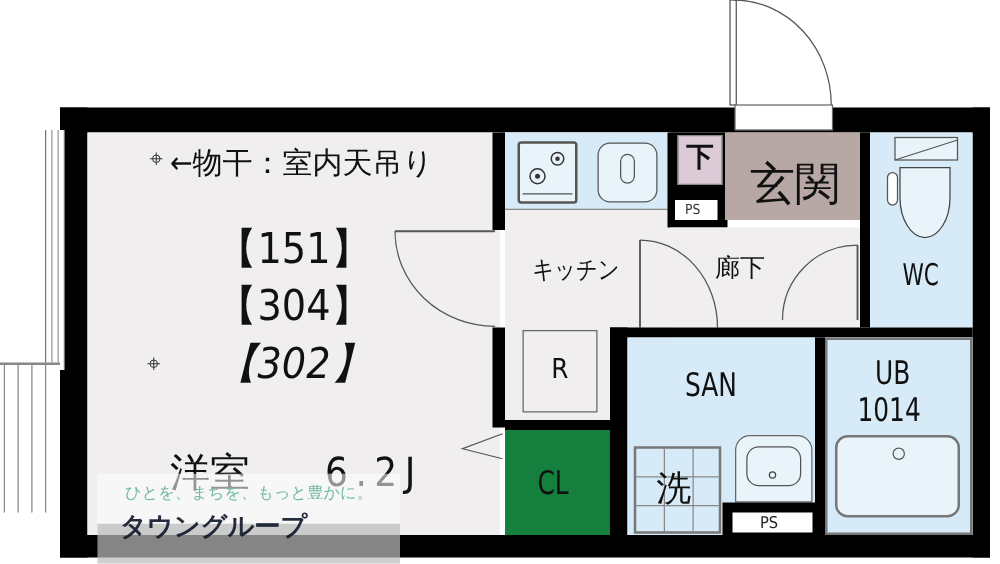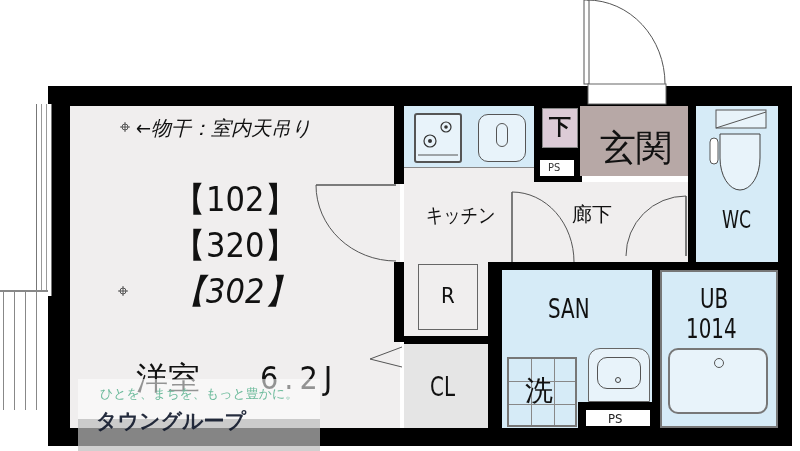--- a/index.html
+++ b/index.html
@@ -98,21 +98,21 @@
   <div class="room-label" style="left:722px;top:208px;font-size:24px;transform:scaleX(0.8);transform-origin:left;">WC</div>
 
   <div class="abs wall" style="left:488px;top:262px;width:290px;height:8px;"></div>
   <div class="abs wall" style="left:488px;top:262px;width:14px;height:166px;"></div>
 
   <div class="abs" style="left:418px;top:264px;width:60px;height:66px;border:1px solid #666;background:#f0eeee;">
     <span class="room-label" style="left:22px;top:20px;font-size:22px;">R</span>
   </div>
   <div class="abs wall" style="left:404px;top:336px;width:86px;height:8px;"></div>
 
-  <div class="abs" style="left:404px;top:344px;width:84px;height:84px;background:#e5e5e5;">
+  <div class="abs" style="left:404px;top:344px;width:84px;height:84px;background:#15803d;">
     <span class="room-label" style="left:26px;top:30px;font-size:26px;transform:scaleX(0.85);transform-origin:left;">CL</span>
   </div>
   <svg width="40" height="40" style="left:366px;top:345px;">
     <polyline points="36,2 4,14 36,22" fill="none" stroke="#555" stroke-width="1"></polyline>
   </svg>
 
   <div class="abs" style="left:502px;top:270px;width:150px;height:158px;background:#d6ebf7;"></div>
   <div class="room-label" style="left:548px;top:296px;font-size:26px;transform:scaleX(0.85);transform-origin:left;">SAN</div>
 
   <div class="abs" style="left:507px;top:357px;width:70px;height:70px;border:2px solid #777;background:#d6ebf7;">
@@ -142,31 +142,31 @@
   <div class="room-label" style="left:700px;top:286px;font-size:26px;transform:scaleX(0.85);transform-origin:left;">UB</div>
   <div class="room-label" style="left:686px;top:316px;font-size:26px;transform:scaleX(0.85);transform-origin:left;">1014</div>
 
   <div class="abs" style="left:120px;top:122px;width:10px;height:10px;">
     <svg width="10" height="10" style="left:0;top:0;">
         <circle cx="5" cy="5" r="3" fill="none" stroke="#333" stroke-width="0.8"></circle>
         <line x1="0" y1="5" x2="10" y2="5" stroke="#333" stroke-width="0.8"></line>
         <line x1="5" y1="0" x2="5" y2="10" stroke="#333" stroke-width="0.8"></line>
       </svg>
   </div>
-  <div class="room-label" style="left:136px;top:118px;font-size:20px;font-style:italic;">←物干：室内天吊り</div>
+  <div class="room-label" style="left:136px;top:118px;font-size:24px;">←物干：室内天吊り</div>
   <div class="abs" style="left:118px;top:286px;width:10px;height:10px;">
     <svg width="10" height="10" style="left:0;top:0;">
         <circle cx="5" cy="5" r="3" fill="none" stroke="#333" stroke-width="0.8"></circle>
         <line x1="0" y1="5" x2="10" y2="5" stroke="#333" stroke-width="0.8"></line>
         <line x1="5" y1="0" x2="5" y2="10" stroke="#333" stroke-width="0.8"></line>
       </svg>
   </div>
 
-  <div class="room-label" style="left:172px;top:182px;font-size:34px;">【102】</div>
-  <div class="room-label" style="left:172px;top:228px;font-size:34px;">【320】</div>
+  <div class="room-label" style="left:172px;top:182px;font-size:34px;">【151】</div>
+  <div class="room-label" style="left:172px;top:228px;font-size:34px;">【304】</div>
   <div class="room-label" style="left:172px;top:274px;font-size:34px;font-style:italic;">【302】</div>
 
   <svg width="84" height="80" style="left:316px;top:183px;">
     <line x1="0" y1="2" x2="80" y2="2" stroke="#555" stroke-width="1.5"></line>
     <path d="M0 2 A80 76 0 0 0 80 78" fill="none" stroke="#555" stroke-width="1"></path>
   </svg>
 
   <div class="room-label" style="left:136px;top:362px;font-size:32px;">洋室</div>
   <div class="room-label" style="left:260px;top:362px;font-size:32px;letter-spacing:6px;">6.2J</div>
 </div>

